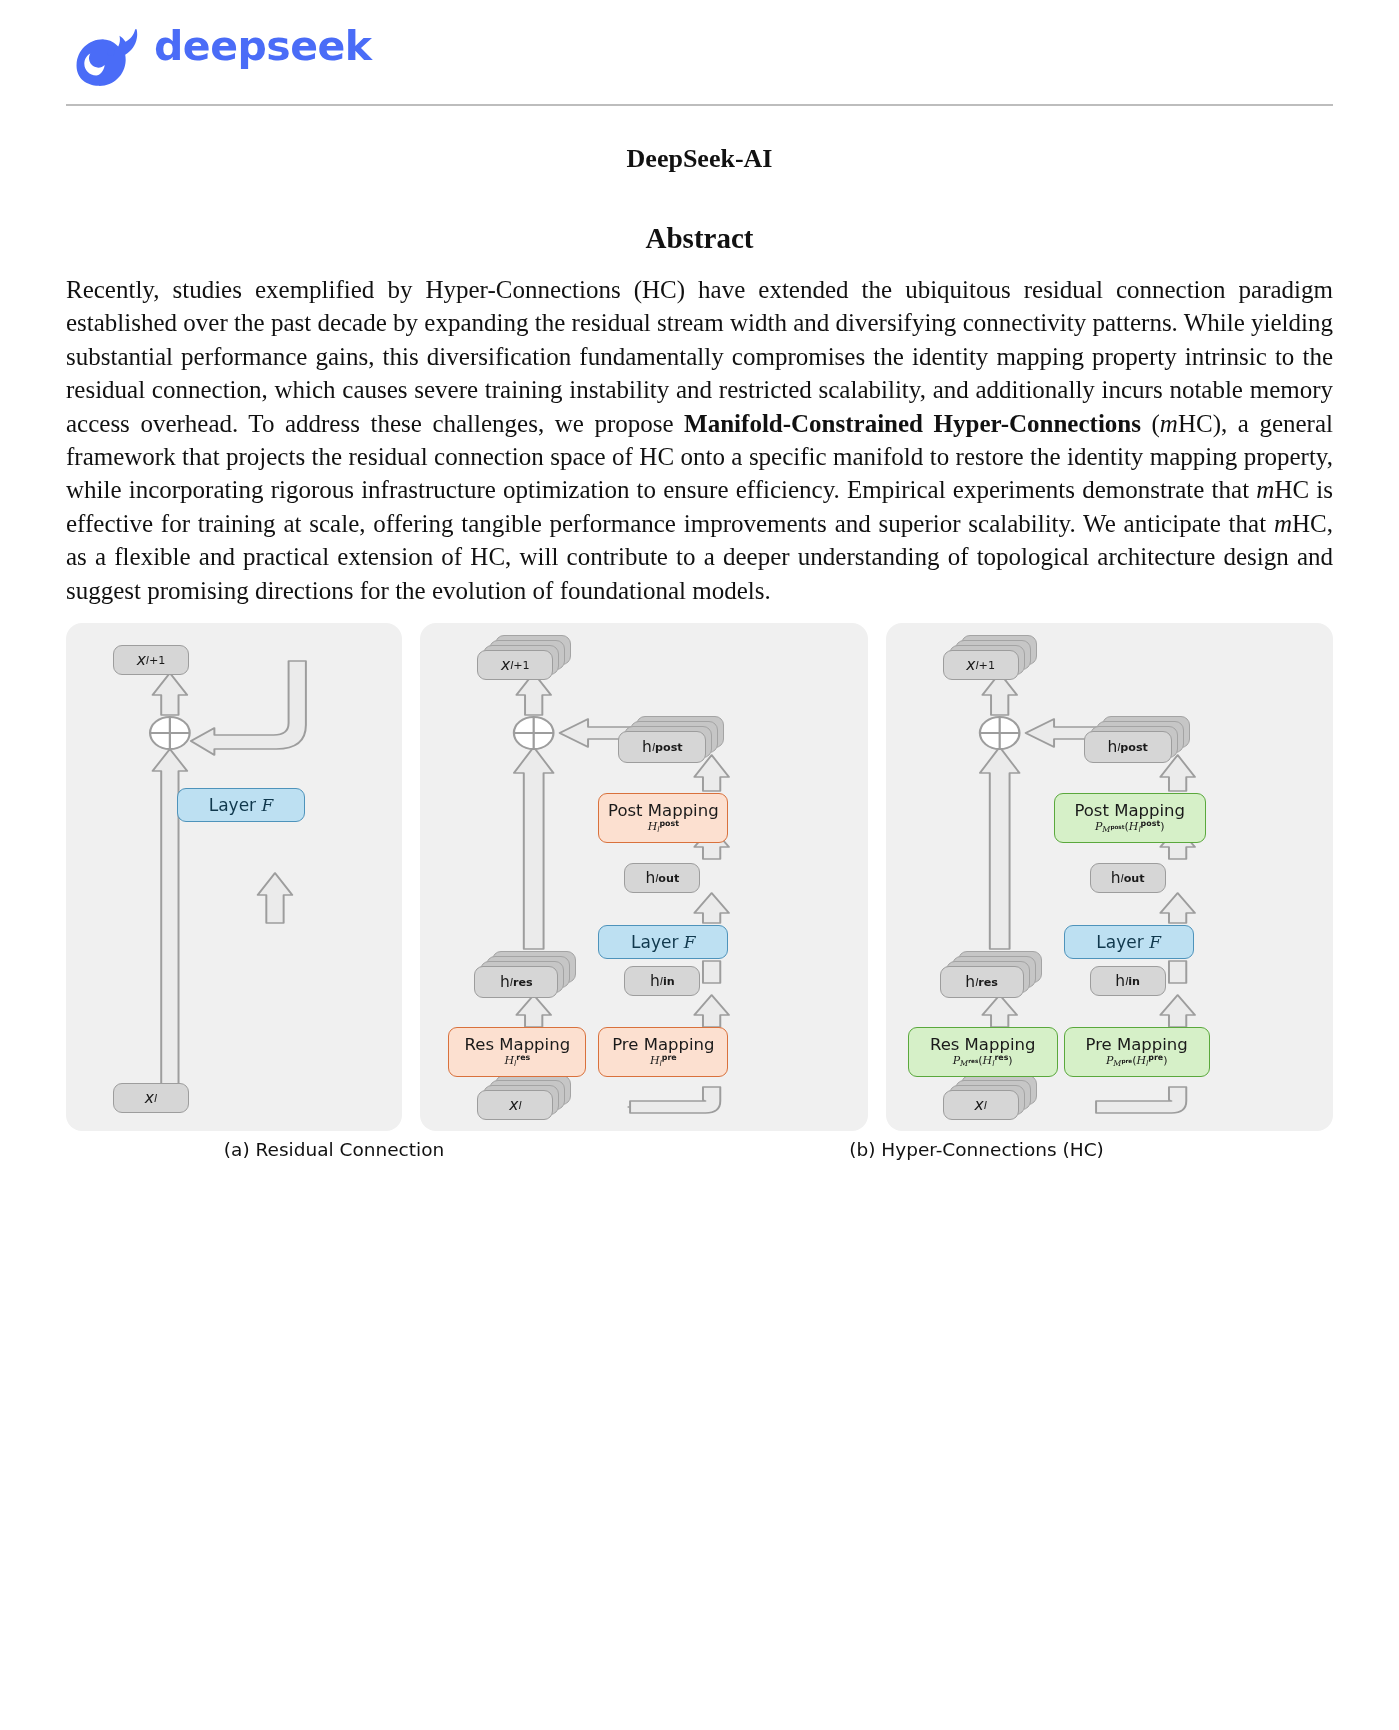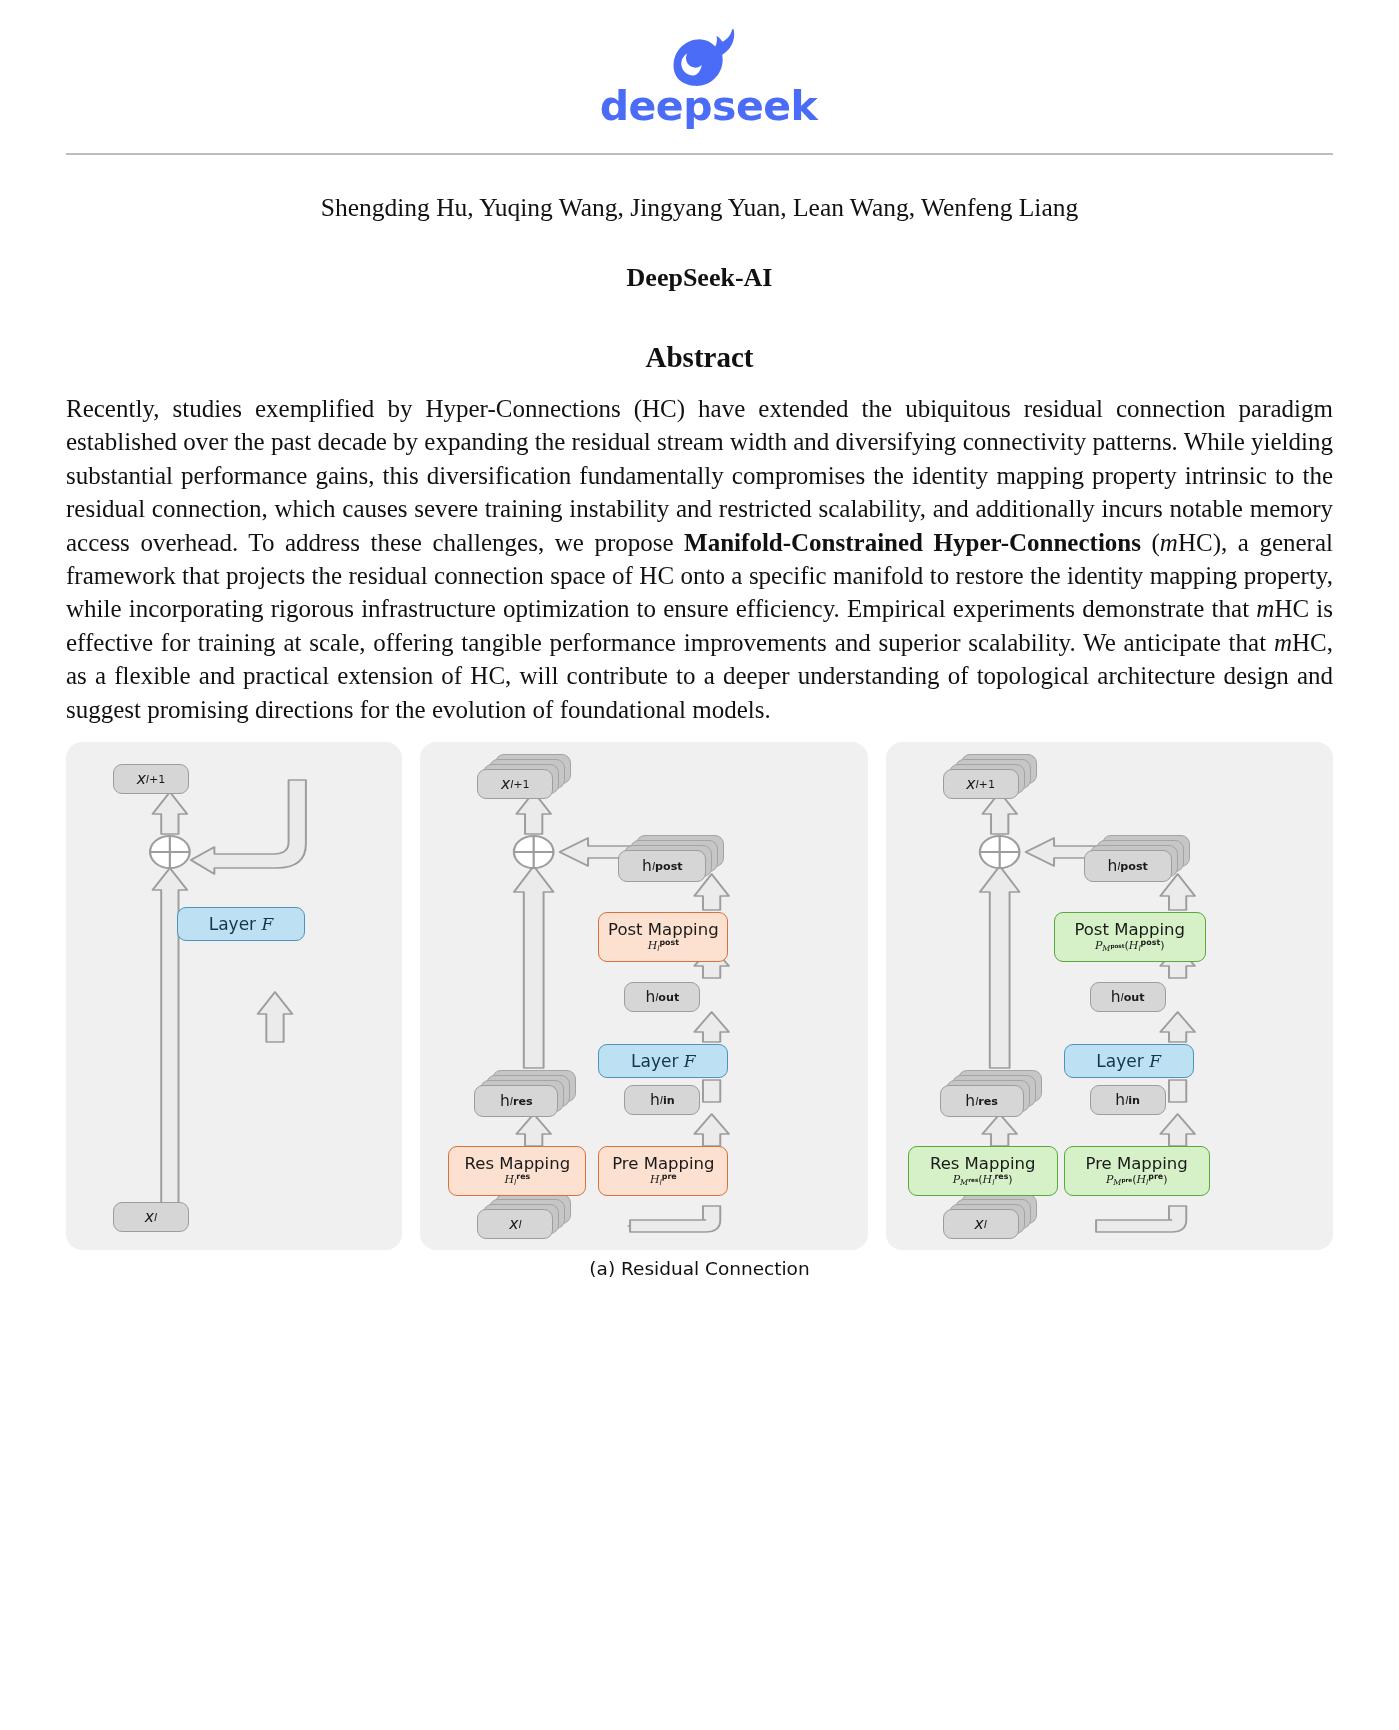--- a/index.html
+++ b/index.html
@@ -10,23 +10,22 @@
     background: #ffffff;
     font-family: "Liberation Serif", "DejaVu Serif", serif;
     color: #111111;
     overflow: hidden;
     position: relative;
   }
   .page { padding: 0 62px; position: relative; width: 1399px; }
 
   
   .brand-bar {
-    display: flex; align-items: center;
-    padding: 26px 0 26px 8px;
-    flex-direction: column;
+    display: flex; 
+    padding: 26px 0 18px 8px;
   }
   .brand-logo { width: 74px; height: 60px; flex: 0 0 auto; }
   .brand-word {
     font-family: "DejaVu Sans", sans-serif;
     font-size: 41px; font-weight: 700; letter-spacing: -0.5px;
     color: #4a6cf7; margin-left: 10px; line-height: 1;
   }
   .rule {
     height: 2px; background: #9a9a9a; margin: 0 4px 0 4px;
     opacity: .65;
@@ -143,21 +142,20 @@
     <svg class="brand-logo" viewBox="0 0 100 82">
       <path fill="#4a6cf7" d="M88.5 4.5c-1.6 7.8-6.6 13.6-13.2 16.9-2.3-3.5-5-6.2-8.2-8.2 1.2 5.6.4 10.6-1.8 14.9C61 22.6 54 18.6 45.6 18.3 25.8 17.6 9.2 33 8.4 52.8 7.6 71.3 21.7 81.2 38.3 81.8c19.9.8 36.4-14.7 37.2-34.4.1-2.8-.1-5.5-.6-8.1 8.5-5 14.2-13 15.9-22.9.7-4.1.6-8-.3-11.9zM35.2 67.8c-9 0-16.2-7.2-16.2-16.1 0-6 3.3-11.2 8.2-14-1.1 1.9-1.8 4.1-1.8 6.5 0 7 5.7 12.7 12.7 12.7 3.4 0 6.5-1.3 8.8-3.5-1.3 8.2-6.5 14.4-11.7 14.4z"></path>
       <circle fill="#4a6cf7" cx="55.5" cy="35.5" r="5.2"></circle>
     </svg>
     <div class="brand-word">deepseek</div>
   </div>
   <div class="rule"></div>
 
 
   <div class="authors">
-    <div>Shengding Hu, Yuqing Wang, Jingyang Yuan, Lean Wang, Wenfeng Liang</div>
   </div>
 
   <div class="affil">DeepSeek-AI</div>
 
   <div class="abs-head">Abstract</div>
   <div class="abstract"><span>Recently, studies exemplified by Hyper-Connections (HC) have extended the ubiquitous residual connection paradigm established over the past decade by expanding the residual stream width and diversifying connectivity patterns. While yielding substantial performance gains, this diversification fundamentally compromises the identity mapping property intrinsic to the residual connection, which causes severe training instability and restricted scalability, and additionally incurs notable memory access overhead. To address these challenges, we propose </span><b>Manifold-Constrained Hyper-Connections</b><span> (</span><i>m</i><span>HC), a general framework that projects the residual connection space of HC onto a specific manifold to restore the identity mapping property, while incorporating rigorous infrastructure optimization to ensure efficiency. Empirical experiments demonstrate that </span><i>m</i><span>HC is effective for training at scale, offering tangible performance improvements and superior scalability. We anticipate that </span><i>m</i><span>HC, as a flexible and practical extension of HC, will contribute to a deeper understanding of topological architecture design and suggest promising directions for the evolution of foundational models.</span></div>
 
   <div class="figure">
 
     <div class="panel">
@@ -369,15 +367,18 @@
         <span class="ital">x</span>
           <sub class="ital">l</sub>
       </div>
     </div>
   </div>
 
   <div class="capsrow">
     <div class="capcell">
         <div class="cap">(a) Residual Connection</div>
       </div>
+    <div class="capcell wide">
+        <div class="cap">(b) Hyper-Connections (HC)</div>
+      </div>
   </div>
 
 </div>
 
 </body></html>

